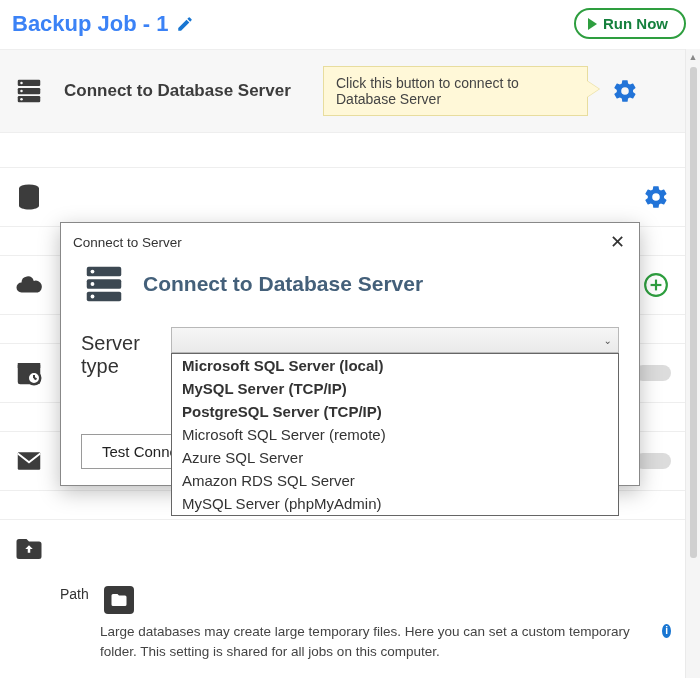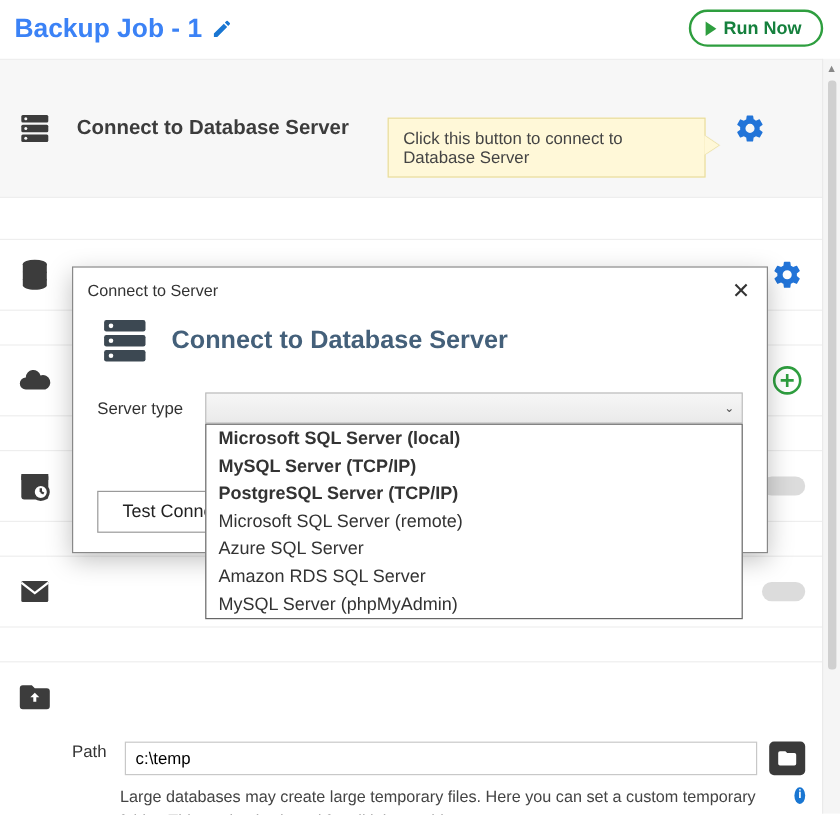--- a/index.html
+++ b/index.html
@@ -25,42 +25,42 @@
   .step { display:flex; align-items:center; padding:14px 14px; border-top:1px solid #eee; border-bottom:1px solid #eee; background:#f7f7f7; position:relative; }
   .step.plain { background:#fff; }
   .step .ico { width:36px; text-align:center; color:#3c3c3c; }
   .step-title { font-size:17px; font-weight:700; color:#3c3c3c; flex:1; }
   .step .right-ico { width:28px; text-align:center; }
   .gear { color:#2274d8; }
   .plus { color:#2e9e3f; }
   .pill { position:absolute; right:14px; top:50%; transform:translateY(-50%); width:36px; height:16px; background:#dcdcdc; border-radius:8px; }
 
   
-  .tip { position:relative; background:#fff8d8; border:1px solid #e8dd9e; padding:8px 12px; font-size:14px; color:#444; width:265px;margin-top:32px;}
+  .tip { position:relative; background:#fff8d8; border:1px solid #e8dd9e; padding:8px 12px; font-size:14px; color:#444; width:265px;}
   .tip::after { content:""; position:absolute; right:-12px; top:14px; width:0;height:0; border-left:12px solid #fff8d8; border-top:8px solid transparent; border-bottom:8px solid transparent; filter:drop-shadow(1px 0 0 #e8dd9e);}
   .first-step { padding:16px 14px; }
   .first-step .row { display:flex; align-items:center; gap:14px; }
 
   
   .path-row { display:flex; align-items:flex-start; gap:10px; padding:8px 14px 4px 60px; }
   .path-label { width:34px; font-size:14px; color:#333; }
   .path-input { flex:1; border:1px solid #c8c8c8; padding:5px 8px; font-size:14px; background:#fff; }
   .browse-btn { width:30px; height:28px; background:#3a3a3a; color:#fff; border-radius:4px; display:flex; align-items:center; justify-content:center; cursor:pointer; }
   .hint { padding:4px 14px 10px 100px; font-size:13.5px; color:#444; line-height:1.45; display:flex; align-items:flex-start; gap:4px;}
   .hint .info { display:inline-flex; width:14px;height:14px; border-radius:50%; background:#1976d2; color:#fff; font-size:10px; align-items:center; justify-content:center; font-weight:700; margin-left:3px; position:relative; top:2px;}
 
   
   .modal { position:absolute; left:60px; top:173px; width:580px; background:#fff; border:1px solid #888; box-shadow:0 6px 20px rgba(0,0,0,.25); z-index:50; }
   .modal-titlebar { display:flex; align-items:center; justify-content:space-between; padding:6px 10px 4px 12px; font-size:13.5px; color:#333;}
   .modal-close { font-size:18px; color:#333; cursor:pointer; padding:2px 4px; }
   .modal-header { display:flex; align-items:center; gap:16px; padding:2px 20px 14px 20px; }
   .modal-h-title { font-size:21px; font-weight:700; color:#44607a; }
   .modal-body { padding:6px 20px 10px 20px; }
   .field-row { display:flex; align-items:flex-start; gap:10px; }
-  .field-label { width:80px; padding-top:5px; font-size:14px; color:#333; }
+  .field-label { width:80px; padding-top:5px; font-size:20px; color:#333; }
   .select-wrap { flex:1; position:relative; }
   .select-box { height:26px; border:1px solid #b8b8b8; background:linear-gradient(#f6f6f6,#eaeaea); display:flex; align-items:center; justify-content:flex-end; padding:0 6px; cursor:pointer;}
   .select-box .caret { font-size:10px; color:#555; }
   .dropdown { position:absolute; left:0; right:0; top:26px; border:1px solid #666; background:#fff; max-height:220px; overflow:auto;}
   .dropdown .opt { padding:3px 10px; font-size:15px; color:#333; cursor:pointer;}
   .dropdown .opt.bold { font-weight:700; }
   .modal-spacer { height:36px; }
   .modal-actions { display:flex; align-items:center; justify-content:space-between; padding:10px 20px 16px 20px; }
   .btn { border:1px solid #9a9a9a; background:#fff; padding:8px 20px; font-size:15px; color:#222; cursor:pointer; }
   .btn.primary { border:1px solid #5a8ed0; background:#eaf2fb; }
@@ -187,21 +187,20 @@
         <svg width="30" height="30" viewBox="0 0 24 24" fill="#3c3c3c">
               <path d="M10 4H4a2 2 0 0 0-2 2v12a2 2 0 0 0 2 2h16a2 2 0 0 0 2-2V8a2 2 0 0 0-2-2h-8l-2-2z"></path>
               <path d="M12 9l-3 3h2v3h2v-3h2z" fill="#fff"></path>
             </svg>
       </span>
       <span class="step-title"></span>
     </div>
 
     <div class="path-row">
       <span class="path-label">Path</span>
-      <input class="path-input" value="c:\temp" style="">
       <span class="browse-btn">
         <svg width="18" height="18" viewBox="0 0 24 24" fill="#fff">
               <path d="M10 4H4a2 2 0 0 0-2 2v12a2 2 0 0 0 2 2h16a2 2 0 0 0 2-2V8a2 2 0 0 0-2-2h-8l-2-2z"></path>
               <circle cx="9" cy="15" r="1.2"></circle>
               <circle cx="12.5" cy="15" r="1.2"></circle>
               <circle cx="16" cy="15" r="1.2"></circle>
             </svg>
       </span>
     </div>
     <div class="hint">

